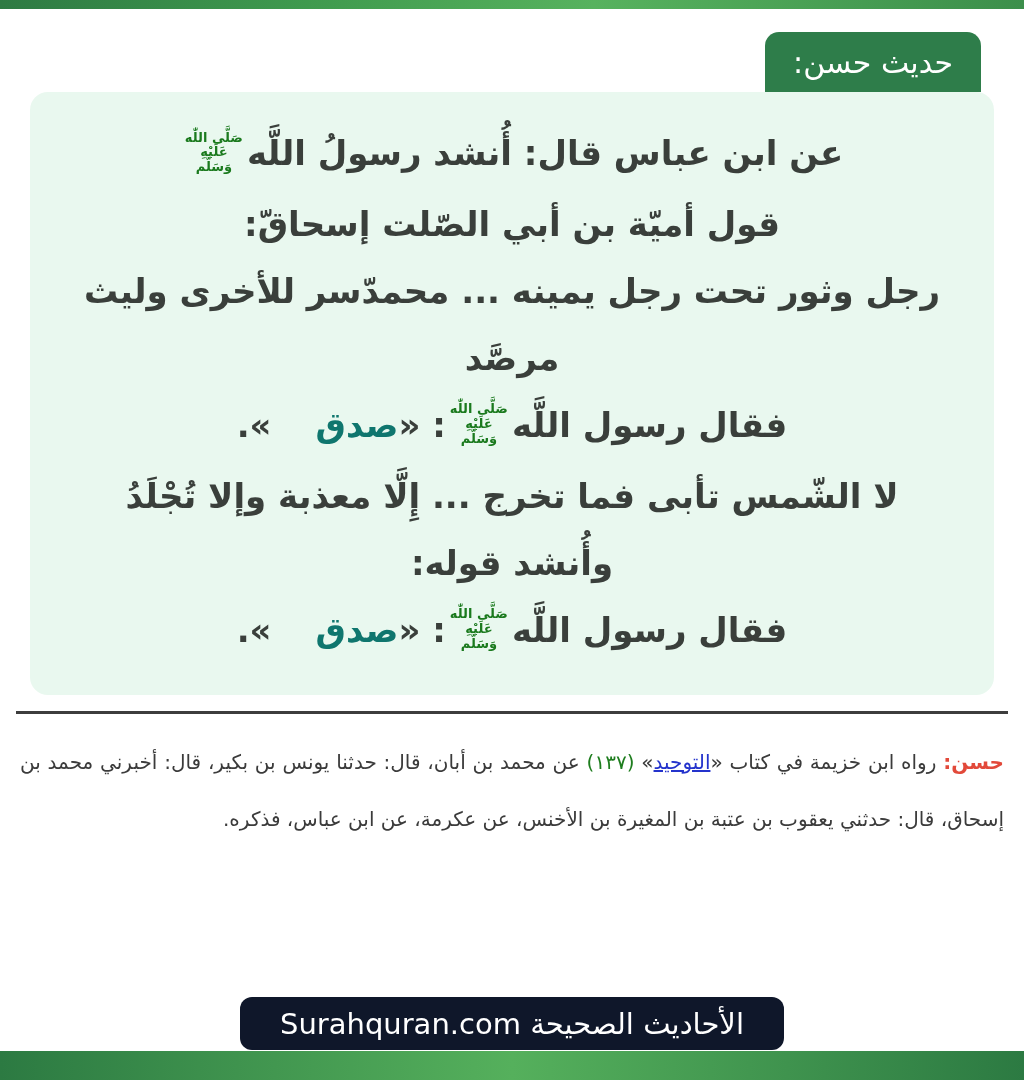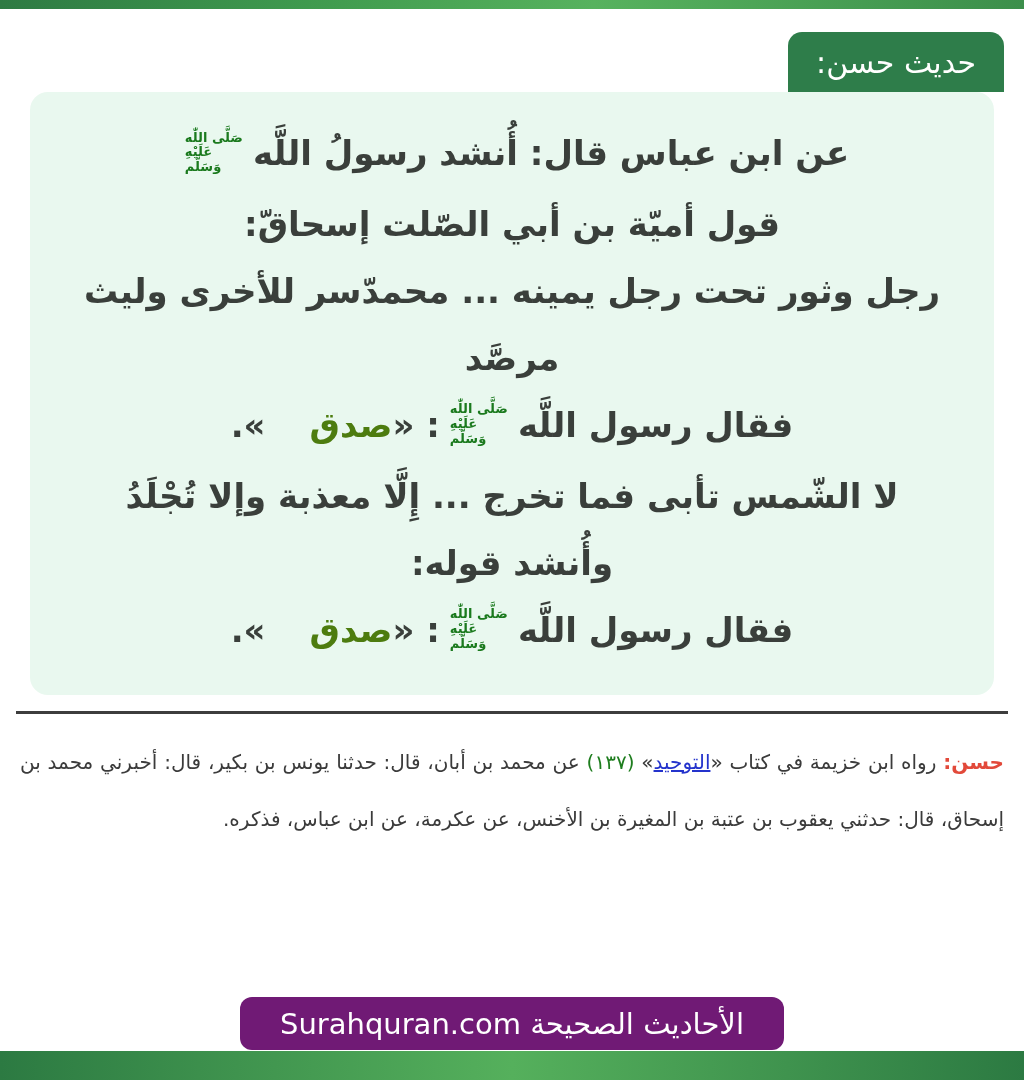--- a/index.html
+++ b/index.html
@@ -19,21 +19,21 @@
     background: linear-gradient(90deg, #2e7a43 0%, #3f9a4e 30%, #57b25e 58%, #3c8f4b 100%);
   }
   .green-bar.top { top: 0; height: 9px; }
   .green-bar.bottom { bottom: 0; height: 29px;
     background: linear-gradient(90deg, #2c7a42 0%, #55b05c 50%, #2c7a42 100%);
   }
 
   
   .grade-label {
     position: absolute;
-    top: 32px; right: 20px;
+    top: 32px; right: 43px;
     height: 60px;
     padding: 0 28px;
     background: #2e7d4a;
     color: #ffffff;
     font-size: 30px;
     border-radius: 14px 14px 0 0;
     display: flex; align-items: center; justify-content: center;
   }
 
   
@@ -48,32 +48,32 @@
     flex-direction: column;
     justify-content: space-evenly;
   }
   .hadith-line {
     text-align: center;
     font-size: 34px;
     font-weight: bold;
     color: #3a3f3b;
     white-space: nowrap;
   }
-  .sadaqa { color: #4d7c0f; margin-left: 44px; }
+  .sadaqa { color: #0f766e; margin-left: 44px; }
 
   
   .saw {
     display: inline-block;
     vertical-align: middle;
-    margin: 0 10px;
+    margin: 0 4px;
     color: #1b7a1e;
     font-size: 13px;
     font-weight: 600;
     line-height: 1.12;
-    text-align: left;
+    text-align: center;
     transform: translateY(-3px);
     white-space: nowrap;
   }
   .saw div { display: block; }
 
   
   .divider {
     position: absolute;
     top: 711px; left: 16px;
     width: 992px; height: 3px;
@@ -94,21 +94,21 @@
   }
   .takhrij .grade { color: #e2493a; font-weight: bold; }
   .takhrij .book-link { color: #2433cc; text-decoration: underline; cursor: pointer; }
   .takhrij .hadith-number { color: #1e7d1e; }
 
   
   .footer-badge {
     position: absolute;
     top: 997px; left: 240px;
     width: 544px; height: 53px;
-    background: #701a75;
+    background: #0f172a;
     border-radius: 12px;
     color: #ffffff;
     font-size: 29px;
     display: flex; align-items: center; justify-content: center;
     direction: rtl;
     cursor: pointer;
   }
 </style>
 </head>
 <body>

